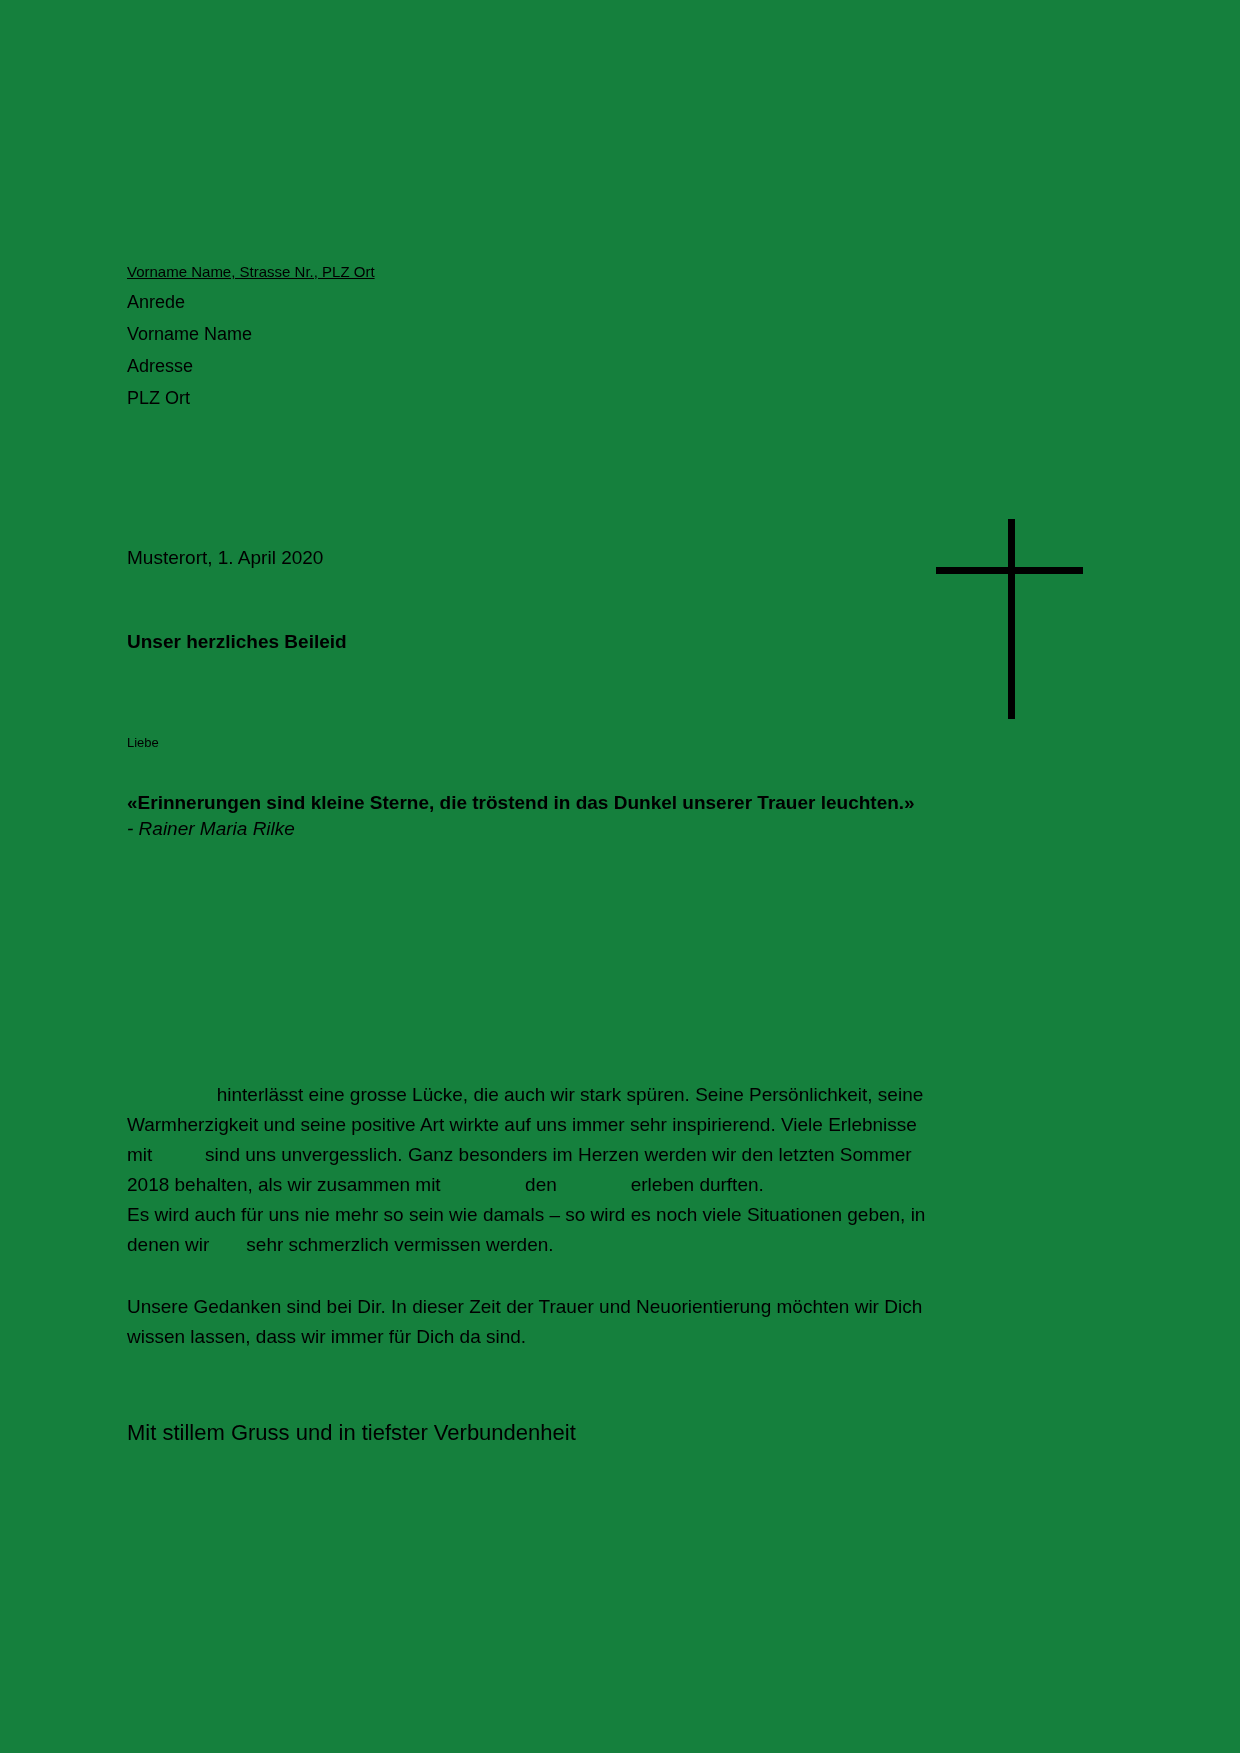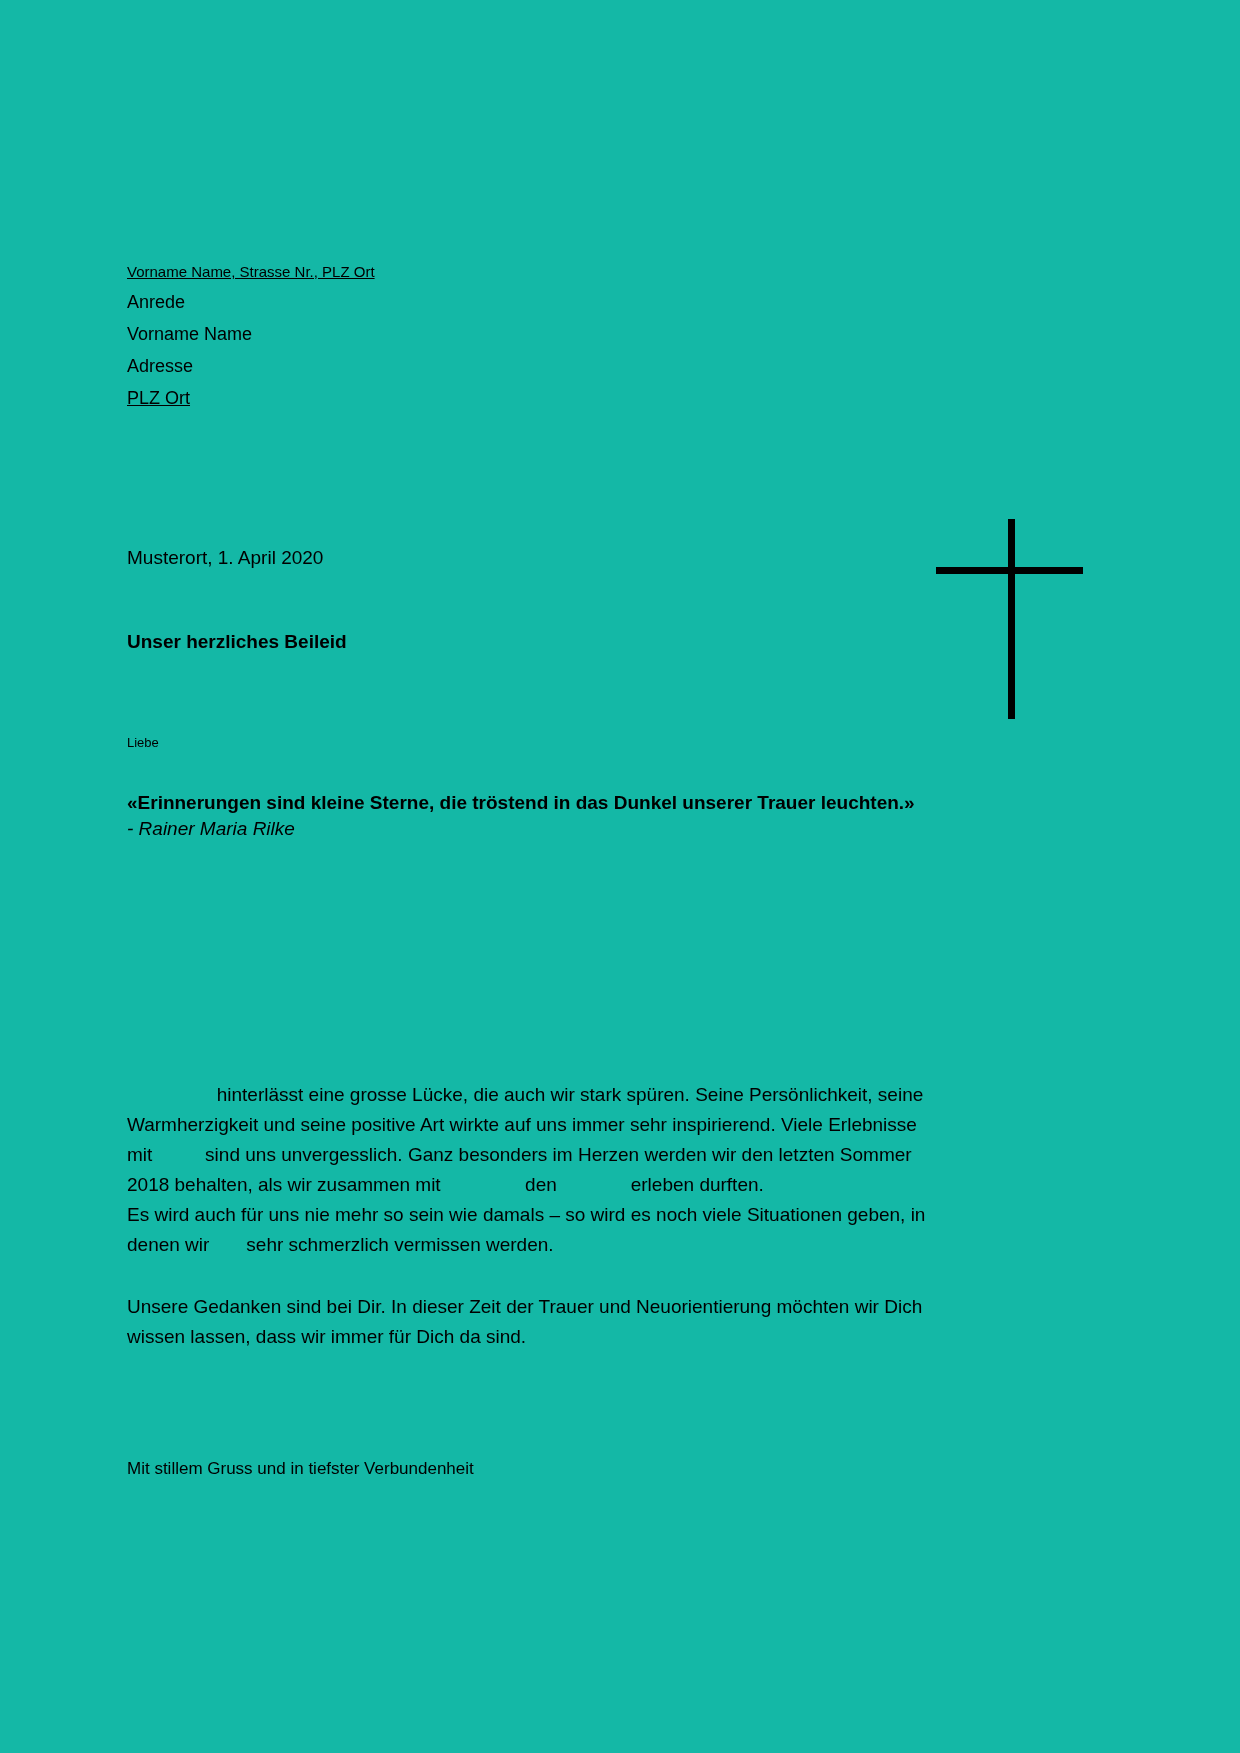--- a/index.html
+++ b/index.html
@@ -4,21 +4,21 @@
 <style>
   html, body {
     margin: 0;
     padding: 0;
     background: #ffffff;
   }
   .page {
     position: relative;
     width: 1240px;
     height: 1753px;
-    background: #14b8a6;
+    background: #15803d;
     font-family: "Liberation Sans", "DejaVu Sans", sans-serif;
     color: #000000;
     overflow: hidden;
   }
   .abs { position: absolute; left: 127px; }
 
   .sender-line {
     font-size: 15px;
     line-height: 20px;
     text-decoration: underline;
@@ -56,24 +56,23 @@
     line-height: 20px;
     white-space: pre;
   }
   .para {
     font-size: 19px;
     line-height: 30px;
     white-space: pre-line;
     width: 1060px;
   }
   .closing-line {
-    font-size: 17px;
+    font-size: 22px;
     line-height: 26px;
     white-space: pre;
-    margin-top: 36px;
   }
 
   
   .cross {
     position: absolute;
     left: 936px;
     top: 519px;
     width: 147px;
     height: 200px;
   }
@@ -97,21 +96,21 @@
 </head>
 <body>
 
 <div class="page">
 
   <div class="abs sender-line" style="top: 262px;">Vorname Name, Strasse Nr., PLZ Ort</div>
 
   <div class="abs recipient-line" style="top: 286px;">Anrede</div>
   <div class="abs recipient-line" style="top: 318px;">Vorname Name</div>
   <div class="abs recipient-line" style="top: 350px;">Adresse</div>
-  <div class="abs recipient-line" style="top: 382px; text-decoration: underline;">PLZ Ort</div>
+  <div class="abs recipient-line" style="top: 382px;">PLZ Ort</div>
 
   <div class="abs date-line" style="top: 545px;">Musterort, 1. April 2020</div>
 
   <div class="cross">
     <div class="v-bar"></div>
     <div class="h-bar"></div>
   </div>
 
   <div class="abs subject-line" style="top: 629px;">Unser herzliches Beileid</div>
 

